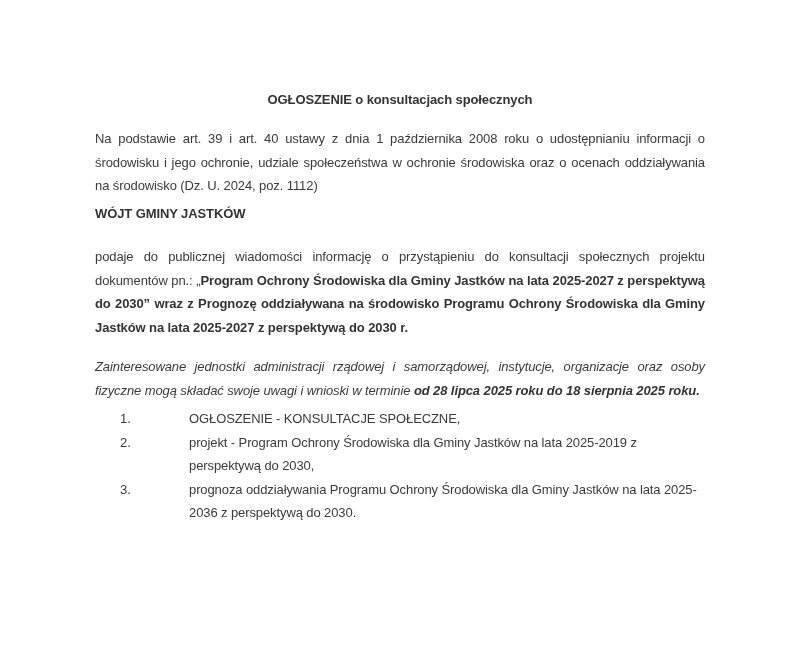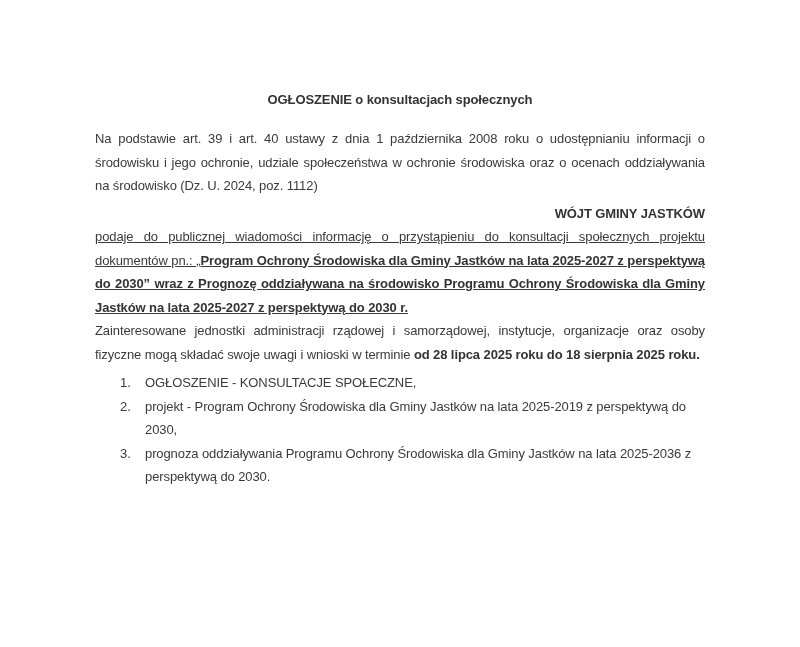--- a/index.html
+++ b/index.html
@@ -29,38 +29,39 @@
       line-height: 24px;
       color: #333333;
     }
     .para {
       margin: 0;
       text-align: justify;
     }
     .legal { margin-top: 15px; }
     .authority {
       margin-top: 4px;
-      text-align: right;
+      text-align: left;
       font-weight: bold;
       color: #333333;
     }
-    .announce { margin-top: 0; text-decoration: underline; }
-    .submit { margin-top: 0; }
+    .announce { margin-top: 20px; }
+    .submit { margin-top: 16px; font-style: italic; }
     b { font-weight: bold; color: #333333; }
     .attach-label { margin-top: 28px; }
     .attach-list { margin-top: 5px; }
     .attach-item { display: flex; }
     .attach-item .num {
       flex: 0 0 25px;
       width: 25px;
       margin-left: 25px;
     }
     .attach-item .txt {
       flex: 1;
       padding-right: 8px;
+      margin-left: 44px;
     }
   </style>
 </head>
 <body>
 
 <div class="page">
   <div class="content">
 
     <div class="doc-title">
       <div>OGŁOSZENIE o konsultacjach społecznych</div>

